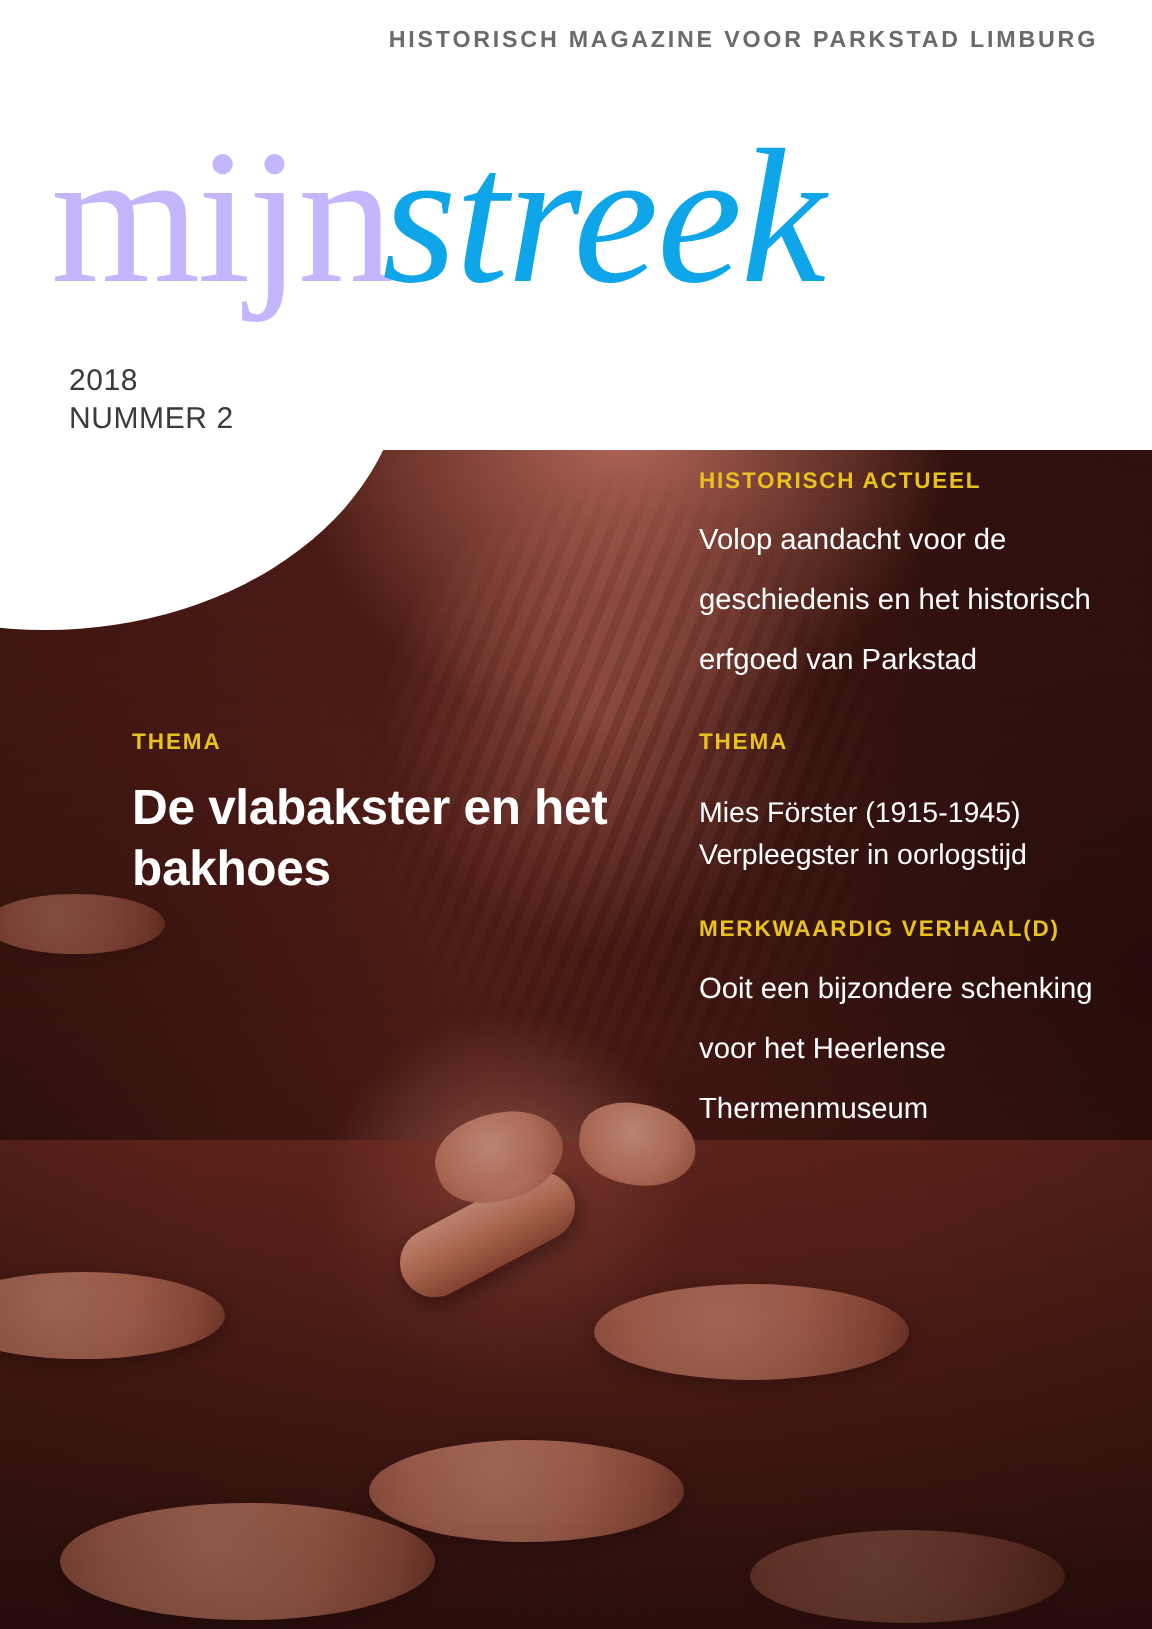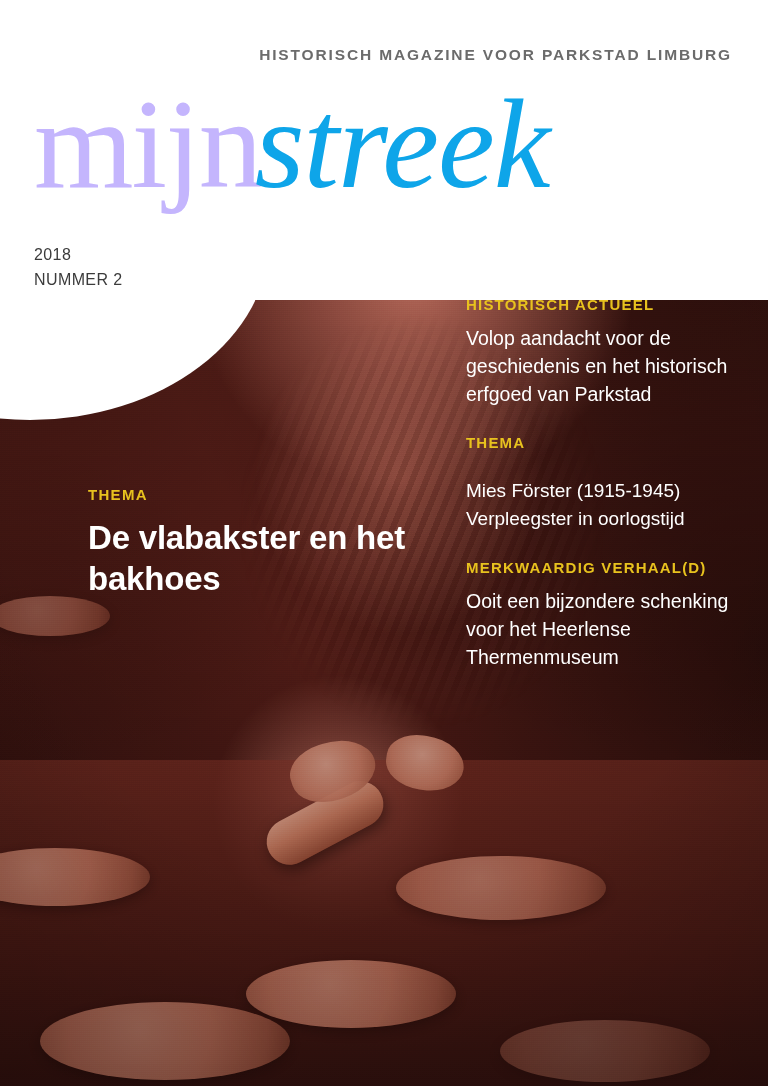--- a/index.html
+++ b/index.html
@@ -153,21 +153,20 @@
 
   .kicker {
     position: absolute;
     top: 18px;
     right: 36px;
     color: #6b6b6b;
     font-size: 15.5px;
     letter-spacing: 1.85px;
     font-weight: 600;
     white-space: nowrap;
-    margin-top: 28px;
   }
 
   .wordmark {
     position: absolute;
     left: 34px;
     top: 78px;
     height: 132px;
     line-height: 132px;
     white-space: nowrap;
   }
@@ -188,24 +187,24 @@
     font-style: italic;
     font-size: 128px;
     font-weight: 400;
     color: #0ea5e9;
     letter-spacing: -1px;
     margin-left: -6px;
   }
 
   .issue {
     position: absolute;
-    left: 34px;
+    left: 46px;
     top: 242px;
     color: #3b3b3b;
-    font-size: 16px;
+    font-size: 20px;
     line-height: 25px;
     letter-spacing: .4px;
   }
 
   
   .feature {
     position: absolute;
     left: 88px;
     top: 486px;
     width: 330px;
@@ -229,35 +228,35 @@
     color: #ffffff;
     font-size: 18px;
     line-height: 26px;
     font-weight: 400;
   }
 
   
   .rightcol {
     position: absolute;
     left: 466px;
-    top: 296px;
+    top: 312px;
     width: 268px;
   }
   .block { margin-bottom: 26px; }
   .block .label {
     color: #e8c21e;
     font-size: 15px;
     font-weight: 700;
     letter-spacing: 1.2px;
     margin-bottom: 11px;
   }
   .block .body {
     color: #ffffff;
     font-size: 19.5px;
-    line-height: 28px;
+    line-height: 40px;
     font-weight: 400;
   }
   .block.portret .body { font-size: 19px; line-height: 28px; }
 </style>
 </head>
 <body>
 
 <div class="cover">
 
   <div class="photo">

